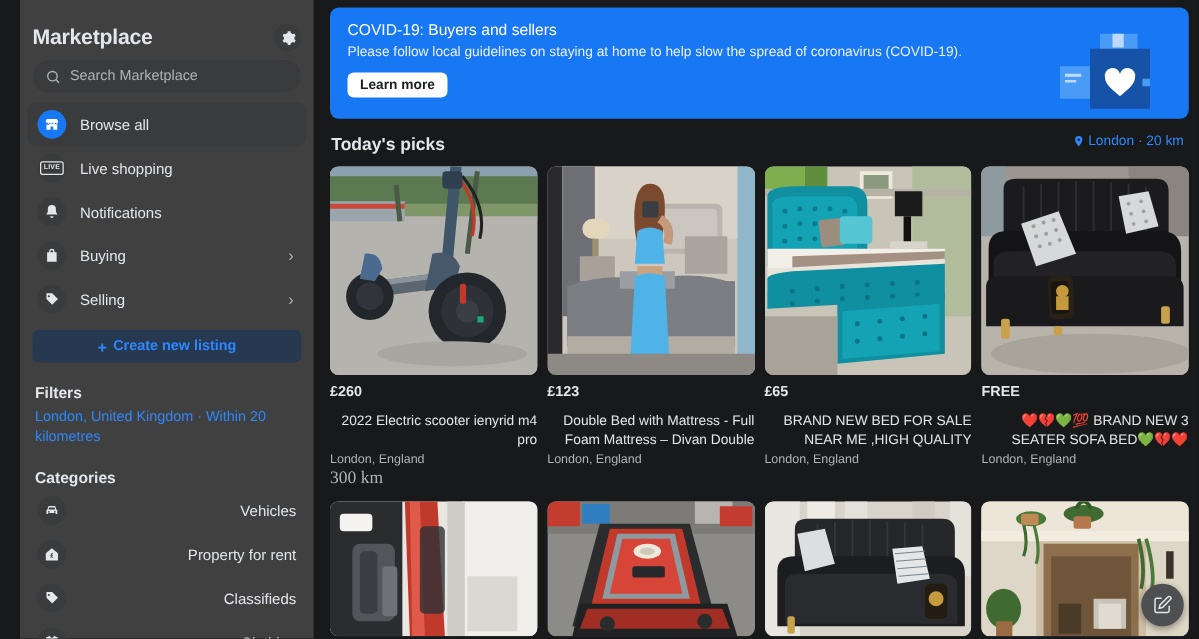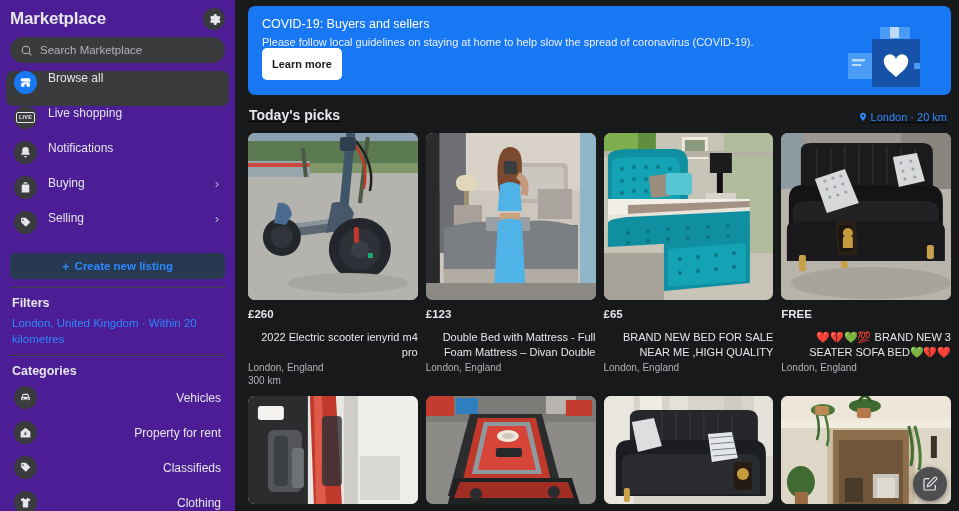--- a/index.html
+++ b/index.html
@@ -7,24 +7,25 @@
     width: 959px; height: 511px;
     background: #18191a;
     font-family: "Liberation Sans", sans-serif;
     overflow: hidden;
   }
   .app { display: flex; width: 959px; height: 511px; background: #18191a; }
 
   
   .sidebar {
     width: 235px; height: 511px; flex: 0 0 235px;
-    background: #4c1d95;
-    padding: 0 0 0 0;
+    background: #404040;
+    padding: 11px 0 0 0;
     overflow: hidden;
     position: relative;
+    margin-left: 16px;
   }
   .sb-head {
     display: flex; align-items: center; justify-content: space-between;
     padding: 8px 10px 0 10px;
   }
   .sb-title { color: #e4e6eb; font-size: 17px; font-weight: bold; letter-spacing: -0.2px; }
   .gear {
     width: 22px; height: 22px; border-radius: 50%;
     background: #3a3b3c; display: flex; align-items: center; justify-content: center;
     cursor: pointer;
@@ -40,21 +41,21 @@
   .search-box svg { width: 13px; height: 13px; fill: none; stroke: #b0b3b8; stroke-width: 2; flex: 0 0 13px; }
   .search-input {
     background: transparent; border: none; outline: none;
     color: #e4e6eb; font-size: 11.5px; font-family: "Liberation Sans", sans-serif;
     width: 100%;
   }
   .search-input::placeholder { color: #b0b3b8; }
 
   .nav-list { padding: 2px 6px 0 6px; }
   .nav-item {
-    display: flex; align-items: flex-start; gap: 11px;
+    display: flex; align-items: center; gap: 11px;
     height: 35px; padding: 0 8px; border-radius: 7px;
     cursor: pointer; position: relative;
   }
   .nav-item.active { background: #3a3b3c; }
   .nav-icon {
     width: 23px; height: 23px; border-radius: 50%;
     background: #3a3b3c; flex: 0 0 23px;
     display: flex; align-items: center; justify-content: center;
   }
   .nav-icon.blue { background: #1877f2; }
@@ -98,51 +99,50 @@
   }
 
   .banner {
     background: #1877f2; border-radius: 7px;
     height: 89px; position: relative; overflow: hidden;
     padding: 11px 14px;
   }
   .banner-title { color: #fff; font-size: 12.5px; font-weight: normal; }
   .banner-sub { color: #eaf1fd; font-size: 11px; margin-top: 5px; }
   .learn-btn {
-    display: inline-flex; align-items: center; justify-content: center;
+    margin-top: 10px; display: inline-flex; align-items: center; justify-content: center;
     background: #fff; color: #1c1e21; font-size: 11px; font-weight: bold;
-    height: 32px; padding: 0 10px; border-radius: 5px; cursor: pointer;
+    height: 20px; padding: 0 10px; border-radius: 5px; cursor: pointer;
   }
   .banner-art { position: absolute; right: 13px; bottom: 4px; width: 92px; height: 66px; }
 
   .picks-head {
-    display: flex; align-items: flex-end; justify-content: space-between;
+    display: flex; align-items: flex-start; justify-content: space-between;
     padding: 12px 4px 10px 1px;
-    text-decoration: underline;
   }
   .picks-title { color: #e4e6eb; font-size: 14px; font-weight: bold; }
   .loc { display: flex; align-items: center; gap: 3px; color: #2d88ff; font-size: 11px; cursor: pointer; }
   .loc svg { width: 10px; height: 12px; fill: #2d88ff; }
 
   .grid { display: grid; grid-template-columns: repeat(4, 1fr); gap: 8px 8px; }
   .card { cursor: pointer; }
   .thumb {
     width: 100%; height: 167px; border-radius: 7px;
     overflow: hidden; position: relative; background: #3a3b3c;
   }
   .thumb svg { display: block; width: 100%; height: 100%; }
   .price { color: #e4e6eb; font-size: 11.5px; font-weight: bold; margin-top: 8px; }
   .ctitle {
     color: #e4e6eb; font-size: 11px; margin-top: 10px; line-height: 1.32;
     display: -webkit-box; -webkit-line-clamp: 2; -webkit-box-orient: vertical;
     overflow: hidden;
     text-align: right;
   }
   .cloc { color: #b0b3b8; font-size: 10px; margin-top: 3px; }
-  .cdist { color: #b0b3b8; font-size: 10px; margin-top: 2px; }
+  .cdist { color: #b0b3b8; font-size: 14px; margin-top: 2px; font-family: Liberation Serif, serif; }
 
   .row2 { margin-top: 10px; }
   .thumb2 { height: 108px; }
 
   .fab {
     position: absolute; right: 12px; bottom: 10px;
     width: 34px; height: 34px; border-radius: 50%;
     background: #4e4f50; display: flex; align-items: center; justify-content: center;
     cursor: pointer; box-shadow: 0 2px 6px rgba(0,0,0,.4);
   }

